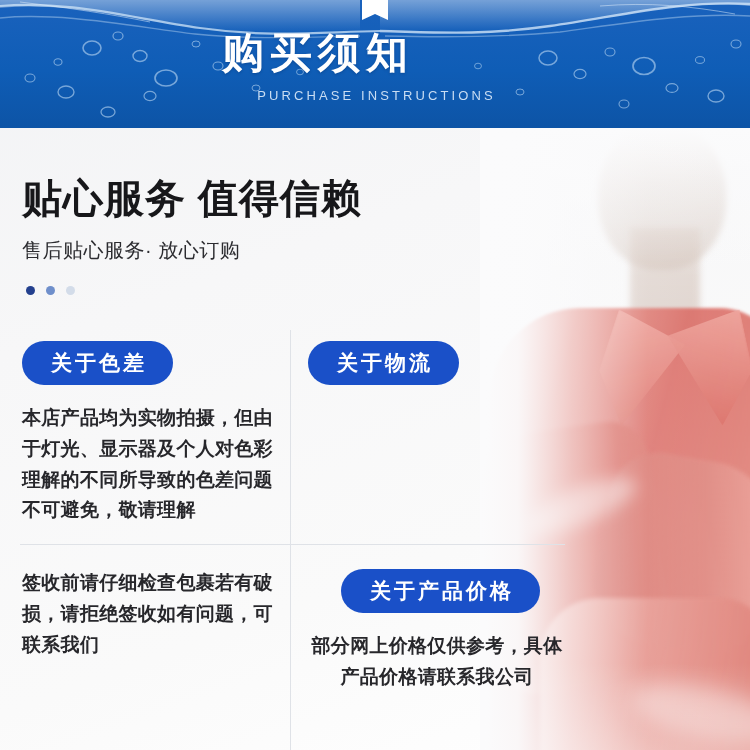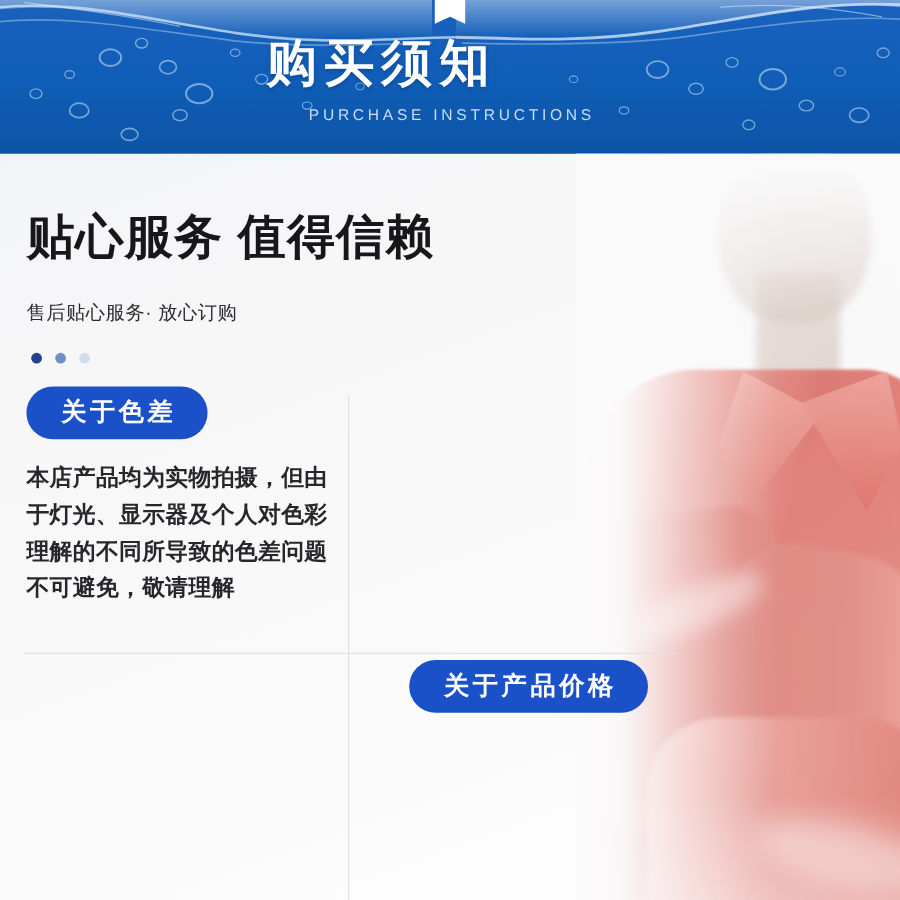--- a/index.html
+++ b/index.html
@@ -204,22 +204,22 @@
   .headline {
     font-size: 40px;
     font-weight: bold;
     color: #17171a;
     letter-spacing: 1px;
     line-height: 1.12;
     white-space: nowrap;
     font-family: "Liberation Sans", "DejaVu Sans", sans-serif;
   }
   .subhead {
-    margin-top: 30px;
-    font-size: 16px;
+    margin-top: 16px;
+    font-size: 20px;
     color: #2c2c30;
     letter-spacing: 0.5px;
     white-space: nowrap;
     font-family: "Liberation Sans", "DejaVu Sans", sans-serif;
   }
   .dots {
     margin-top: 22px;
     display: flex;
     align-items: center;
     gap: 11px;
@@ -270,20 +270,21 @@
     color: #ffffff;
     border-radius: 22px;
     font-size: 21px;
     font-weight: bold;
     letter-spacing: 3px;
     text-indent: 3px;
     line-height: 1;
     padding: 11px 26px 12px 26px;
     white-space: nowrap;
     font-family: "Liberation Sans", "DejaVu Sans", sans-serif;
+    margin-top: 19px;
   }
   .card-body {
     margin-top: 18px;
     font-size: 19px;
     line-height: 1.62;
     color: #27272b;
     letter-spacing: 0.3px;
     width: 258px;
     font-family: "Liberation Sans", "DejaVu Sans", sans-serif;
     font-weight: bold;
@@ -384,24 +385,27 @@
 
     <div class="divider-v"></div>
     <div class="divider-h"></div>
 
     <div class="card card-1">
       <div class="pill">关于色差</div>
       <div class="card-body">本店产品均为实物拍摄，但由于灯光、显示器及个人对色彩理解的不同所导致的色差问题不可避免，敬请理解</div>
     </div>
 
     <div class="card card-2">
+      <div class="pill">关于物流</div>
     </div>
 
     <div class="card card-3">
+      <div class="card-body">签收前请仔细检查包裹若有破损，请拒绝签收如有问题，可联系我们</div>
     </div>
 
     <div class="card card-4">
       <div class="pill">关于产品价格</div>
+      <div class="card-body">部分网上价格仅供参考，具体产品价格请联系我公司</div>
     </div>
 
   </div>
 
 </div>
 
 </body></html>

